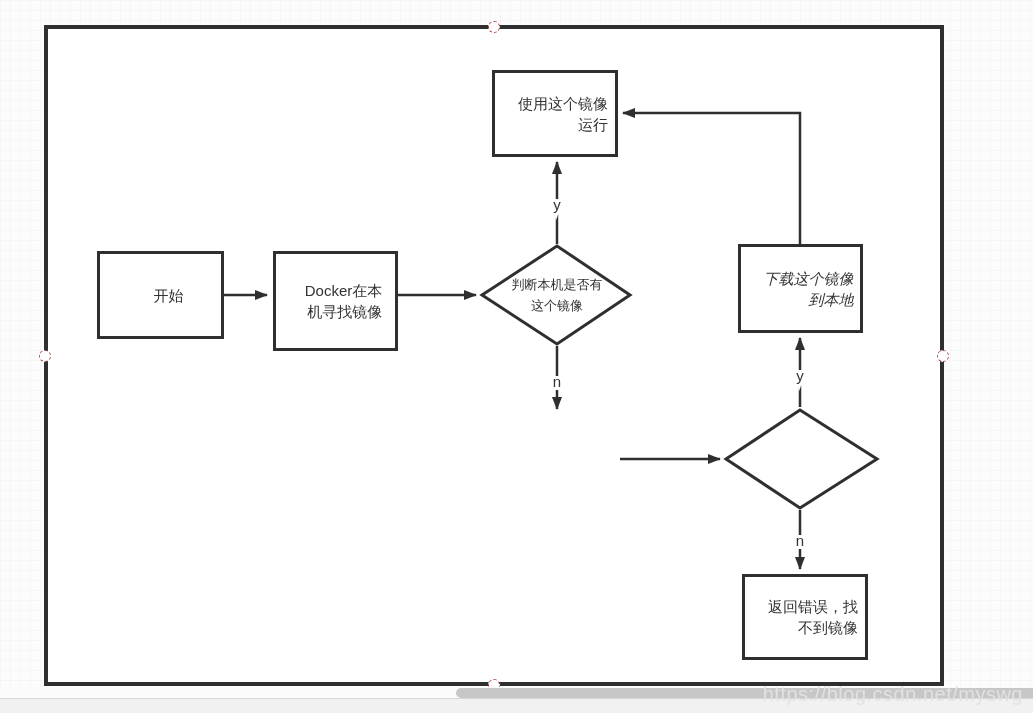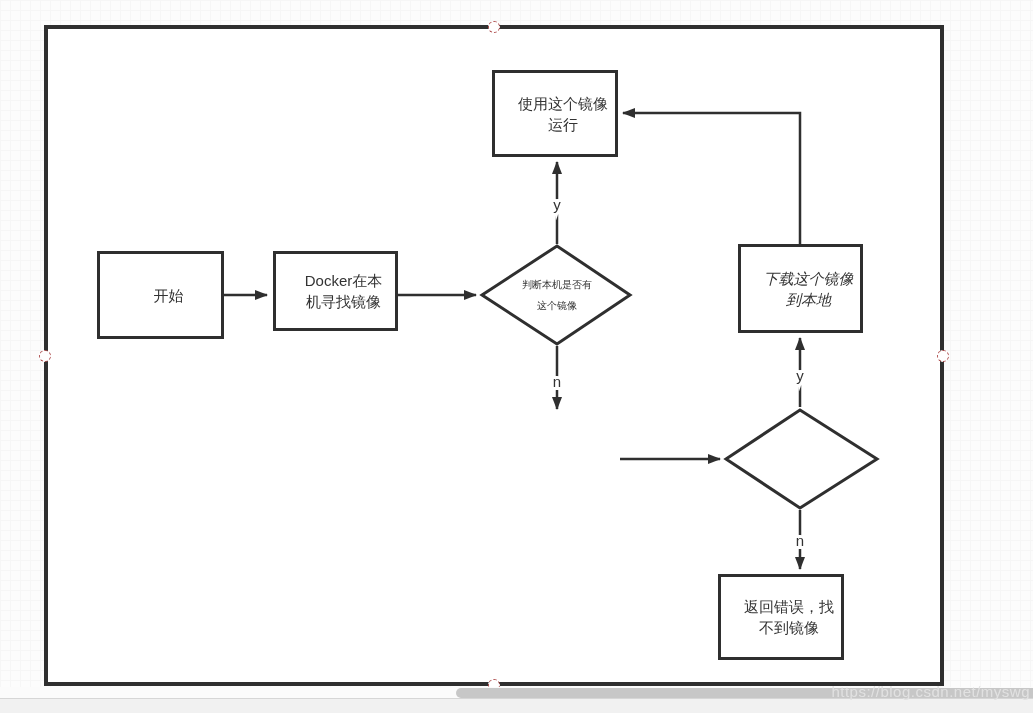--- a/index.html
+++ b/index.html
@@ -28,30 +28,30 @@
     border: 4px solid #2f2f2f;
   }
   .page-inner { position: absolute; left: 0; top: 0; width: 892px; height: 653px; }
   svg.wires { position: absolute; left: 0; top: 0; width: 892px; height: 653px; }
 
   .node-rect {
     position: absolute;
     background: #ffffff;
     border: 3px solid #2f2f2f;
     display: flex; align-items: center; justify-content: center;
-    text-align: center;
+    text-align: right;
     font-size: 15px; color: #333333; line-height: 21px;
     white-space: pre-line;
     padding-left: 16px;
   }
   .diamond-label {
     position: absolute;
     display: flex; align-items: center; justify-content: center;
     text-align: center;
-    font-size: 10px; color: #333333; line-height: 21px;
+    font-size: 13px; color: #333333; line-height: 21px;
     white-space: pre-line;
     pointer-events: none;
   }
   .edge-label {
     font-family: "Liberation Sans", sans-serif;
     font-size: 15px;
     fill: #333333;
     stroke: #ffffff; stroke-width: 6px; paint-order: stroke;
     text-anchor: middle;
   }
@@ -69,22 +69,22 @@
     background: #fbfbfb;
     border-bottom: 1px solid #d6d6d6;
     z-index: 40;
   }
   .hscroll-thumb {
     position: absolute; left: 456px; top: 1px; width: 577px; height: 10px;
     background: #c7c7c7;
     border-radius: 6px 0 0 6px;
   }
   .watermark {
-    position: absolute; right: 3px; top: 683px;
-    font-size: 15px; letter-spacing: 0.5px;
+    position: absolute; right: 10px; top: 683px;
+    font-size: 20px; letter-spacing: 0.5px;
     color: rgba(226,226,226,0.97);
     z-index: 50;
     pointer-events: none;
   }
   .bottom-strip {
     position: absolute; left: 0; top: 699px; width: 1033px; height: 14px;
     background: #f1f1f1;
     z-index: 45;
   }
 </style>
@@ -123,31 +123,31 @@
       <polygon points="678,430 752,381 829,430 752,479" fill="#ffffff" stroke="#2f2f2f" stroke-width="3"></polygon>
 
       <text class="edge-label" x="509" y="181">y</text>
       <text class="edge-label" x="509" y="358">n</text>
       <text class="edge-label" x="752" y="352">y</text>
       <text class="edge-label" x="752" y="517">n</text>
     </svg>
 
     <div class="node-rect" style="left:49px; top:222px; width:127px; height:88px;">开始</div>
 
-    <div class="node-rect" style="left:225px; top:222px; width:125px; height:80px;">Docker在本
+    <div class="node-rect" style="left:225px; top:222px; width:125px; height:100px;">Docker在本
 机寻找镜像</div>
 
     <div class="node-rect" style="left:444px; top:41px; width:126px; height:87px;">使用这个镜像
 运行</div>
 
 
     <div class="node-rect" style="left:690px; top:215px; width:125px; height:89px;font-style:italic;">下载这个镜像
 到本地</div>
 
-    <div class="node-rect" style="left:670px; top:545px; width:126px; height:86px;">返回错误，找
+    <div class="node-rect" style="left:694px; top:545px; width:126px; height:86px;">返回错误，找
 不到镜像</div>
 
     <div class="diamond-label" style="left:430px; top:240px; width:158px; height:52px;">判断本机是否有
 这个镜像</div>
 
   </div>
 </div>
 
 <div class="handle" style="left:488px; top:21px;"></div>
 <div class="handle" style="left:39px;  top:350px;"></div>

